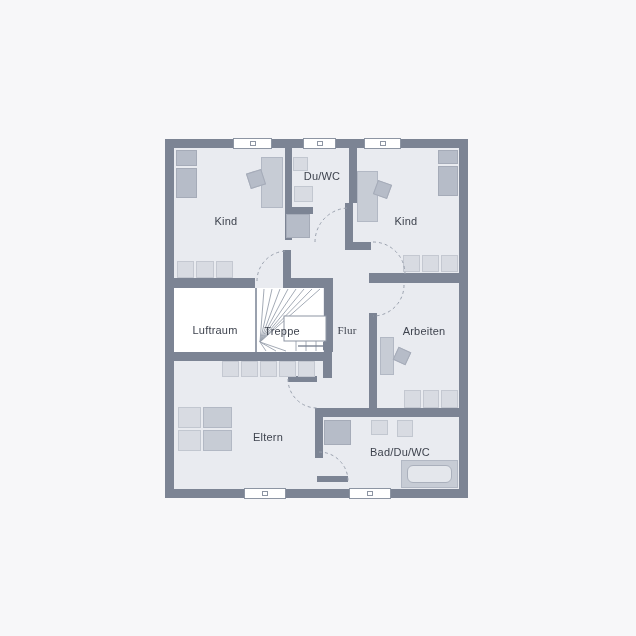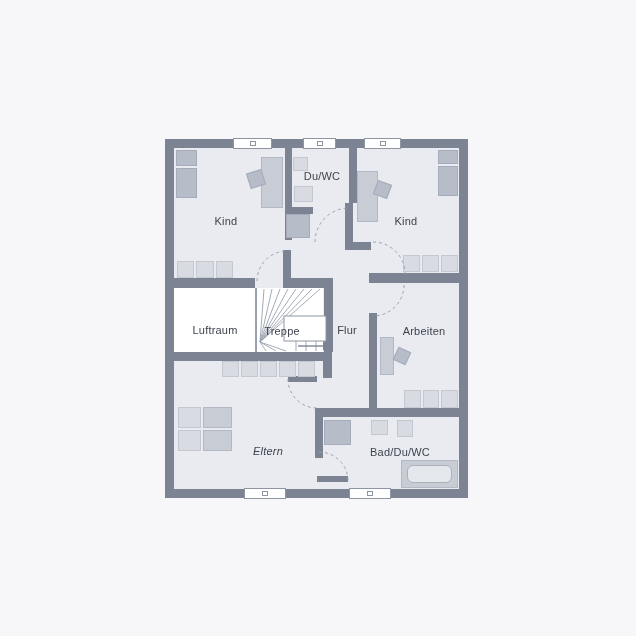--- a/index.html
+++ b/index.html
@@ -167,18 +167,18 @@
       <path d="M 288 379 A 29 29 0 0 0 317 408"></path>
       <path d="M 319 452 A 29 29 0 0 1 348 481"></path>
     </g>
   </svg>
 
   <div class="room-label" style="left:226px;top:221px;">Kind</div>
   <div class="room-label" style="left:322px;top:176px;">Du/WC</div>
   <div class="room-label" style="left:406px;top:221px;">Kind</div>
   <div class="room-label" style="left:215px;top:330px;">Luftraum</div>
   <div class="room-label" style="left:282px;top:331px;">Treppe</div>
-  <div class="room-label" style="left:347px;top:330px;">Flur</div>
+  <div class="room-label" style="left:347px;top:330px;font-family:Liberation Serif, serif;">Flur</div>
   <div class="room-label" style="left:424px;top:331px;">Arbeiten</div>
-  <div class="room-label" style="left:268px;top:451px;font-style:italic;">Eltern</div>
+  <div class="room-label" style="left:268px;top:437px;">Eltern</div>
   <div class="room-label" style="left:400px;top:452px;">Bad/Du/WC</div>
 
 </div>
 
 </body></html>

